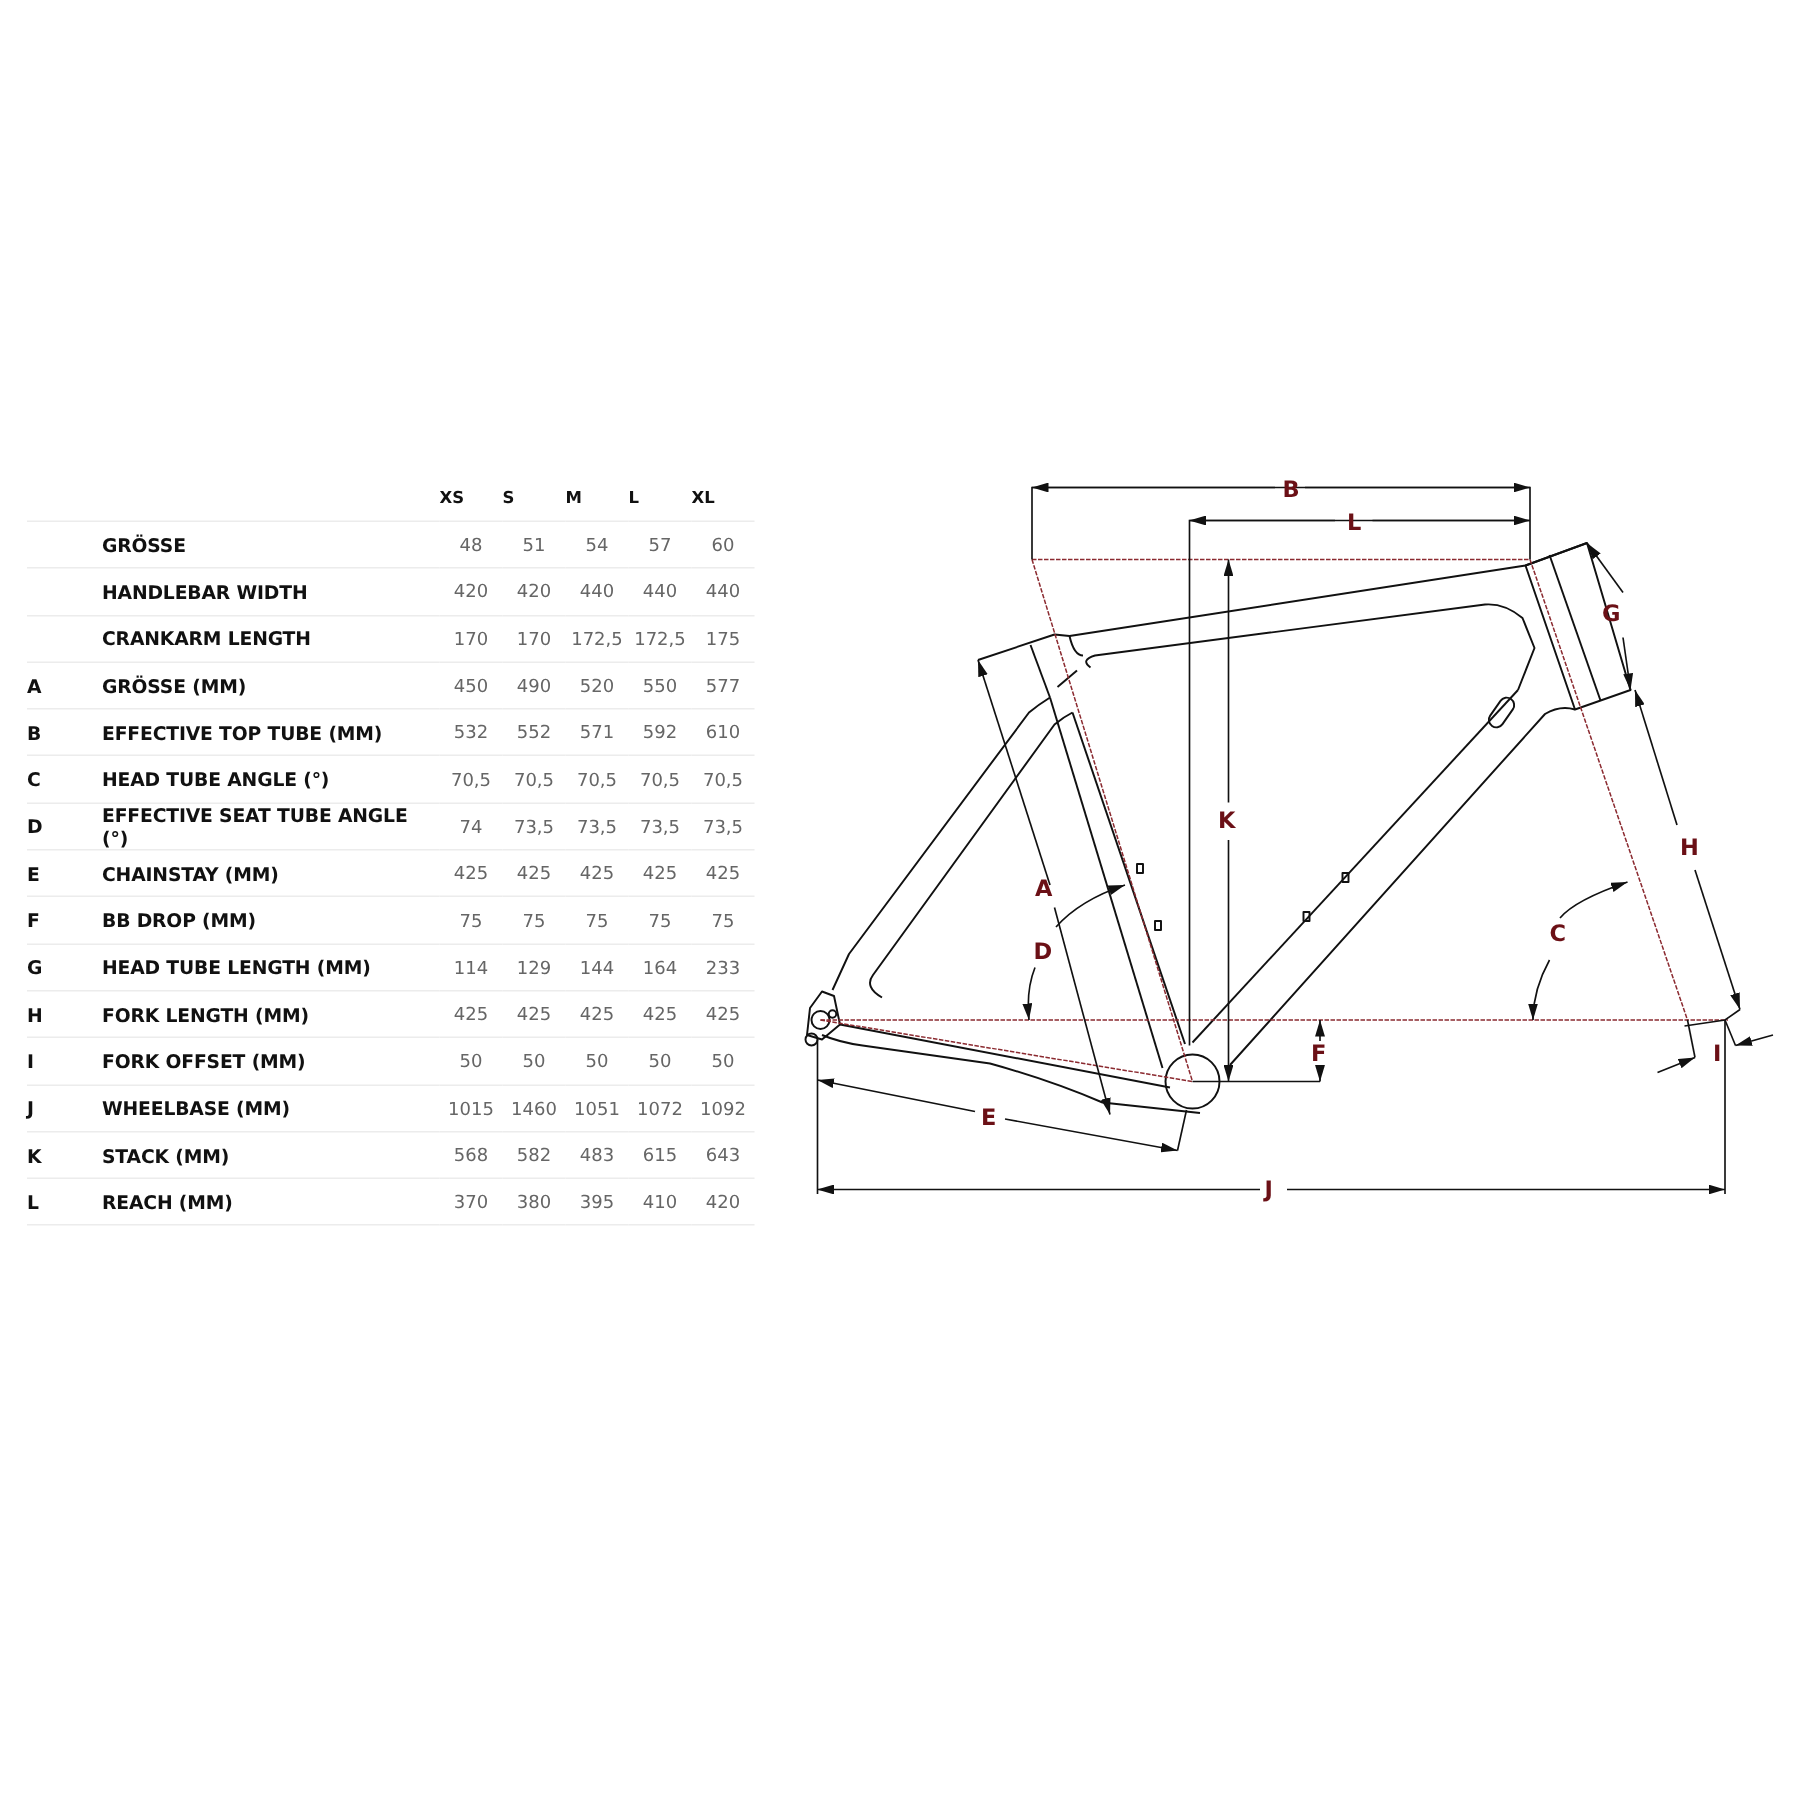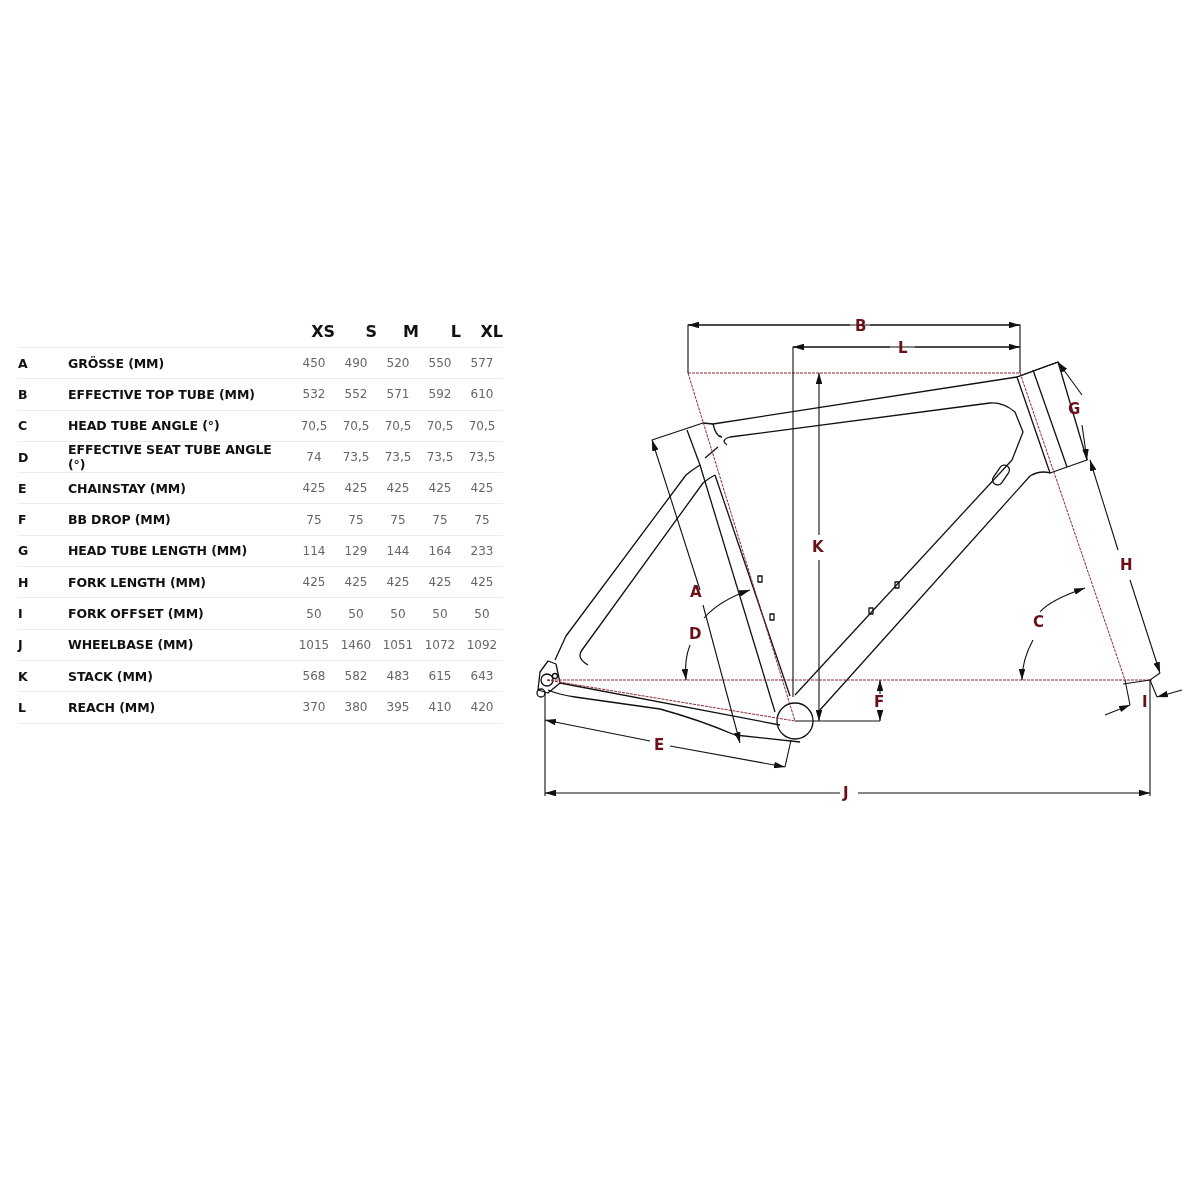--- a/index.html
+++ b/index.html
@@ -1,19 +1,19 @@
 <!DOCTYPE html>
 <html><head>
 <meta charset="utf-8">
 <style>
   html, body { margin: 0; padding: 0; background: #ffffff; }
   body { width: 1200px; height: 1200px; position: relative; overflow: hidden;
          font-family: "DejaVu Sans", "Liberation Sans", sans-serif; }
   .geo-table { position: absolute; left: 18px; top: 316px; width: 485px; border-collapse: collapse; }
-  .geo-table th { font-size: 16px; font-weight: bold; color: #111; height: 31px; text-align: right; padding: 0; }
+  .geo-table th { font-size: 11px; font-weight: bold; color: #111; height: 31px; text-align: left; padding: 0; }
   .geo-table td { font-size: 12.5px; height: 30.3px; padding: 0; border-top: 1px solid #ececec; }
   .geo-table tr:last-child td { border-bottom: 1px solid #ececec; }
   .geo-table td.letter { width: 50px; font-weight: bold; color: #111; }
   .geo-table td.label { width: 225px; font-weight: bold; color: #111; letter-spacing: -0.1px; }
   .geo-table td.val { width: 42px; text-align: center; color: #666; font-size: 12px; }
   .geo-table th.blank { width: 275px; }
   .diagram { position: absolute; left: 520px; top: 300px; width: 680px; height: 520px; }
   .dim-label { position: absolute; font-weight: bold; font-size: 15px; color: #6b1016; }
 </style>
 </head>
@@ -24,20 +24,47 @@
     <tr>
       <th class="blank" colspan="2"></th>
       <th>XS</th>
       <th>S</th>
       <th>M</th>
       <th>L</th>
       <th>XL</th>
     </tr>
   </thead>
   <tbody id="table-body">
+      <tr>
+        <td class="letter"></td>
+        <td class="label">GRÖSSE</td>
+        <td class="val">48</td>
+        <td class="val">51</td>
+        <td class="val">54</td>
+        <td class="val">57</td>
+        <td class="val">60</td>
+      </tr>
+      <tr>
+        <td class="letter"></td>
+        <td class="label">HANDLEBAR WIDTH</td>
+        <td class="val">420</td>
+        <td class="val">420</td>
+        <td class="val">440</td>
+        <td class="val">440</td>
+        <td class="val">440</td>
+      </tr>
+      <tr>
+        <td class="letter"></td>
+        <td class="label">CRANKARM LENGTH</td>
+        <td class="val">170</td>
+        <td class="val">170</td>
+        <td class="val">172,5</td>
+        <td class="val">172,5</td>
+        <td class="val">175</td>
+      </tr>
       <tr>
         <td class="letter">A</td>
         <td class="label">GRÖSSE (MM)</td>
         <td class="val">450</td>
         <td class="val">490</td>
         <td class="val">520</td>
         <td class="val">550</td>
         <td class="val">577</td>
       </tr>
       <tr>

